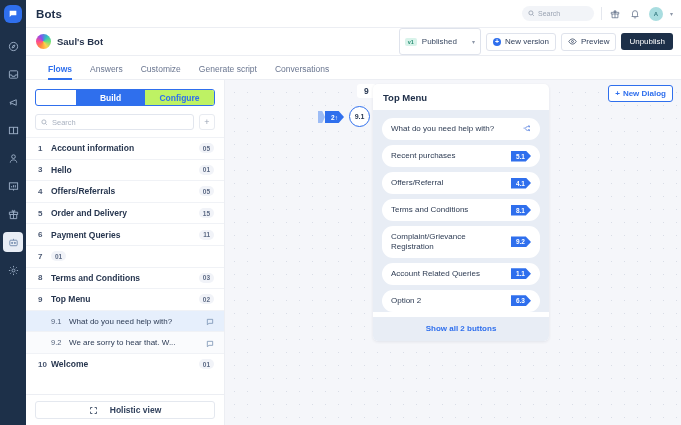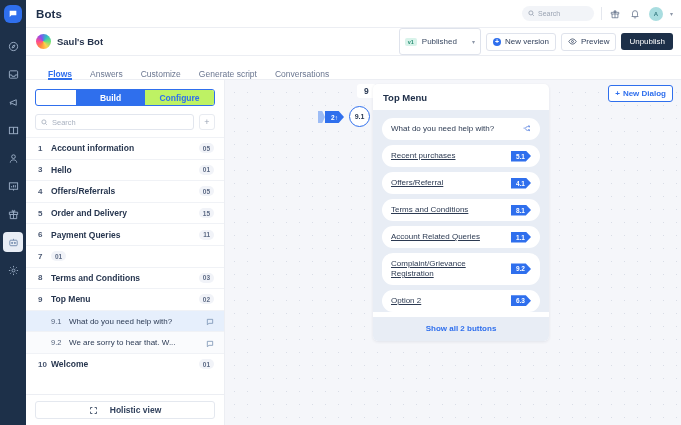--- a/index.html
+++ b/index.html
@@ -91,21 +91,21 @@
     width: 8px; height: 8px; border-radius: 50%; background: #2f6fed;
     color: #fff; font-size: 7px; line-height: 8px; text-align: center; font-weight: 700;
   }
 
   
   .tabs {
     height: 24px; background: #fff; border-bottom: 1px solid #eceef3;
     display: flex; align-items: flex-end; padding-left: 22px; gap: 18px;
   }
   .tab {
-    font-size: 8.5px; color: #6a7690; position: relative; white-space: nowrap;
+    font-size: 8.5px; color: #6a7690; padding-bottom: 5px; position: relative; white-space: nowrap;
   }
   .tab.active { color: #2f6fed; font-weight: 600; }
   .tab.active::after {
     content: ""; position: absolute; left: 0; right: 0; bottom: -1px; height: 2px; background: #2f6fed;
   }
 
   
   .body { flex: 1; display: flex; min-height: 0; }
 
   
@@ -204,21 +204,21 @@
     background: #fff; border-radius: 11px; padding: 6px 9px;
     display: flex; align-items: flex-start; gap: 5px; margin-bottom: 5px;
     font-size: 8px; color: #2c3a52;
   }
   .bubble .txt { flex: 1; line-height: 1.25; }
   .btn-row {
     background: #fff; border-radius: 11px; padding: 5.5px 9px;
     display: flex; align-items: center; gap: 5px; margin-bottom: 5px;
     font-size: 8px; color: #2c3a52;
   }
-  .btn-row .txt { flex: 1; line-height: 1.3; text-decoration: underline; }
+  .btn-row .txt { flex: 1; line-height: 1.3; }
   .tag {
     background: #2f6fed; color: #fff; font-size: 6.5px; font-weight: 700;
     padding: 2px 6px 2px 5px; min-width: 19px; text-align: center;
     clip-path: polygon(0 0, 74% 0, 100% 50%, 74% 100%, 0 100%); flex: 0 0 auto;
   }
   .showall {
     background: #e8edf5; text-align: center; font-size: 8px; color: #2f6fed;
     font-weight: 600; padding: 7px 0 8px;
   }
 </style>
@@ -471,26 +471,26 @@
                 </div>
                 <div class="btn-row">
                   <span class="txt">Offers/Referral</span>
                   <span class="tag">4.1</span>
                 </div>
                 <div class="btn-row">
                   <span class="txt">Terms and Conditions</span>
                   <span class="tag">8.1</span>
                 </div>
                 <div class="btn-row">
+                  <span class="txt">Complaint/Grievance Registration</span>
+                  <span class="tag">9.2</span>
+                </div>
+                <div class="btn-row">
                   <span class="txt">Account Related Queries</span>
                   <span class="tag">1.1</span>
-                </div>
-                <div class="btn-row">
-                  <span class="txt">Complaint/Grievance Registration</span>
-                  <span class="tag">9.2</span>
                 </div>
                 <div class="btn-row">
                   <span class="txt">Option 2</span>
                   <span class="tag">6.3</span>
                 </div>
               </div>
           </div>
           <div class="showall">Show all 2 buttons</div>
         </div>
 

